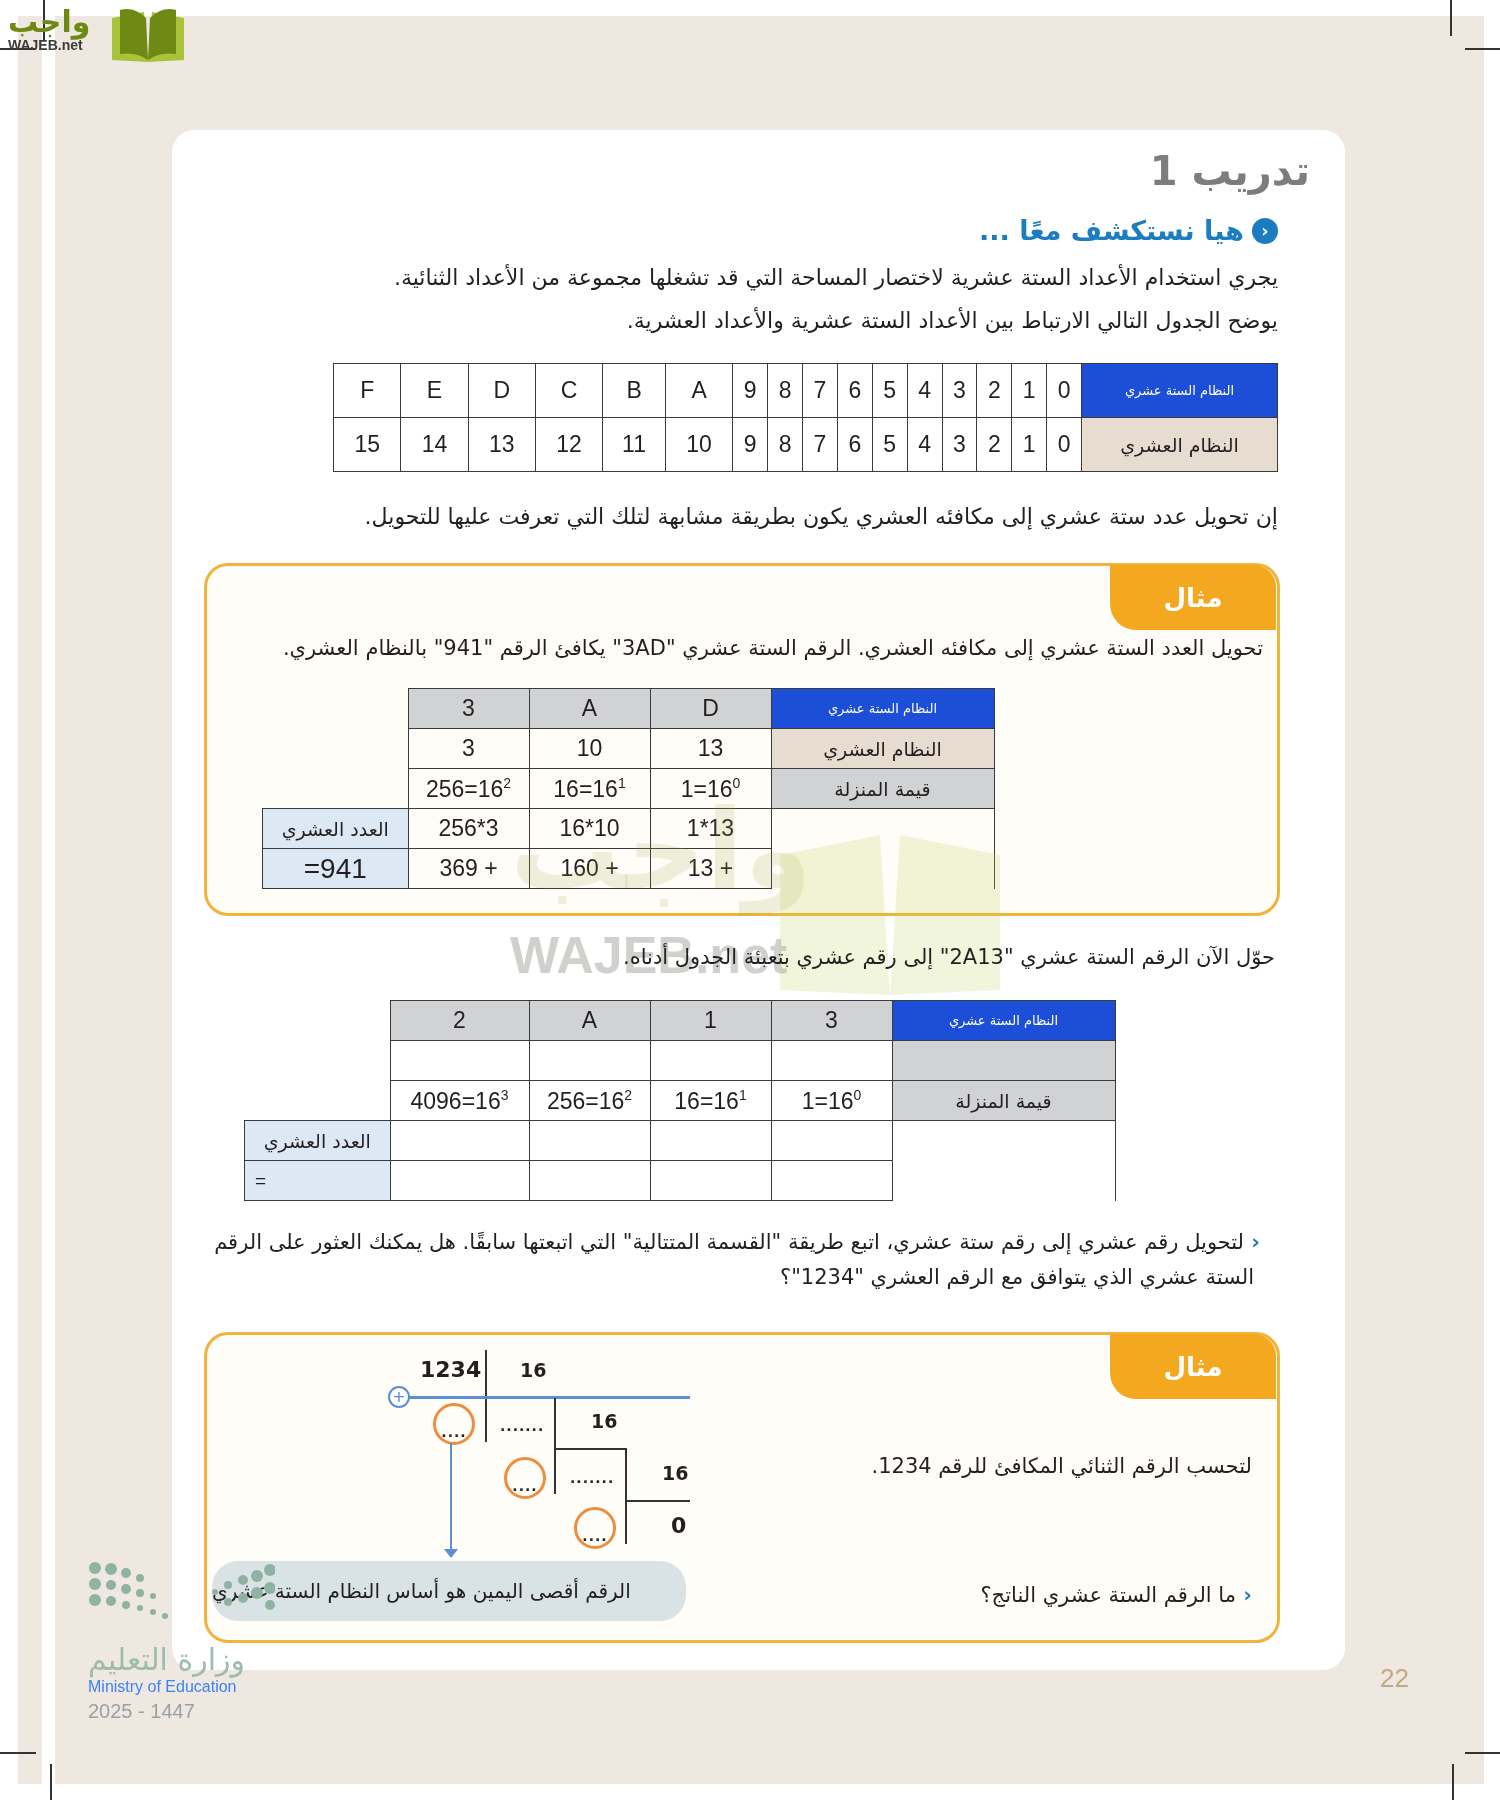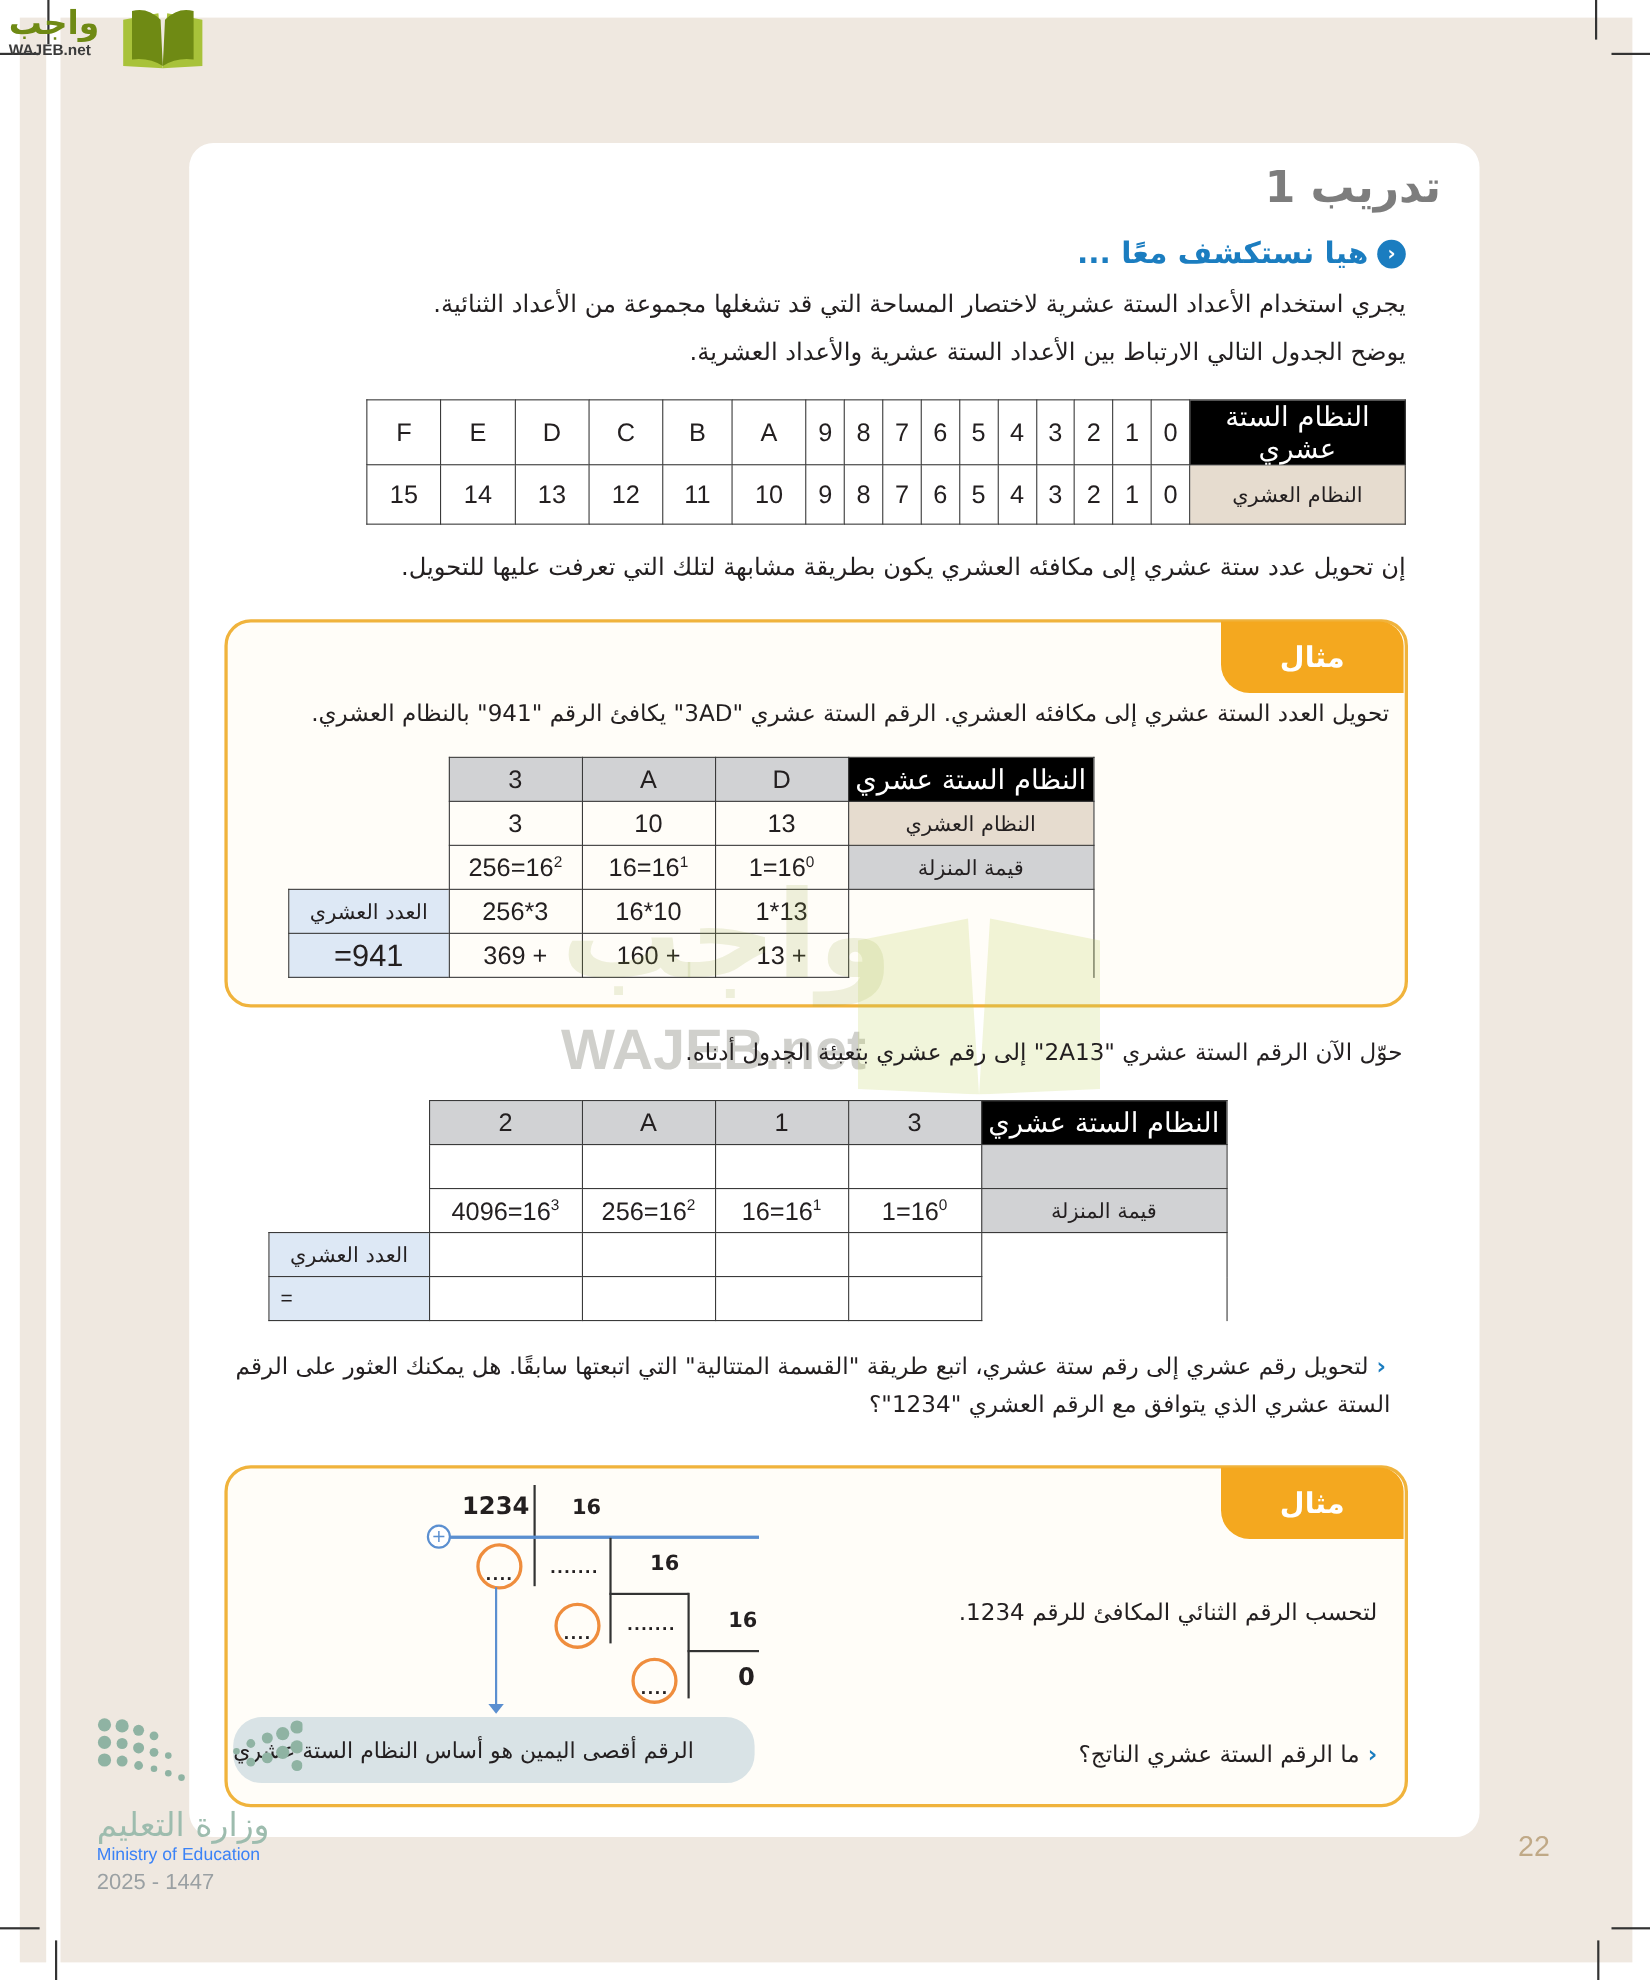--- a/index.html
+++ b/index.html
@@ -24,21 +24,21 @@
 
   
   .title { right:190px; top:148px; font-size:40px; font-weight:bold; color:#7d7d7d; }
   .subtitle { right:222px; top:215px; font-size:27px; font-weight:bold; color:#1b7dc0; display:flex; align-items:center; gap:8px; direction:rtl; }
   .chev-circle { width:26px; height:26px; border-radius:50%; background:#1b7dc0; color:#fff; display:flex; align-items:center; justify-content:center; font-size:18px; font-weight:bold; }
   .para { font-size:22px; color:#231f20; white-space:nowrap; }
 
   
   table { border-collapse:collapse; position:absolute; font-family:"Liberation Sans", sans-serif; }
   td { border:1.5px solid #3a3a3a; text-align:center; font-size:23px; padding:0; }
-  .hdr-dark { background:#000000; color:#fff; font-family:"DejaVu Sans", sans-serif; font-size:25px; }
+  .hdr-dark { background:#1d4ed8; color:#fff; font-family:"DejaVu Sans", sans-serif; font-size:13px; }
   .hdr-beige { background:#e6dccf; font-family:"DejaVu Sans", sans-serif; font-size:19px; }
   .hdr-gray { background:#d1d2d4; font-family:"DejaVu Sans", sans-serif; font-size:19px; }
   .hdr-blue { background:#dde8f5; font-family:"DejaVu Sans", sans-serif; font-size:19px; }
   .cell-gray { background:#d1d2d4; }
   .noborder { border:none; background:transparent; }
 
   
   .example-box {
     position:absolute; border:3px solid #f0b33c; border-radius:24px; background:#fffdf8;
   }
@@ -235,21 +235,21 @@
     <td></td>
     <td></td>
     <td class="hdr-blue" style="text-align:left;padding-left:10px;font-family:'Liberation Sans',sans-serif">=</td>
   </tr>
 </tbody>
   </table>
 
 <div class="abs rtl para" style="right:240px;top:1230px;font-size:21px;">
   <span class="bullet">‹ </span><span>لتحويل رقم عشري إلى رقم ستة عشري، اتبع طريقة "القسمة المتتالية" التي اتبعتها سابقًا. هل يمكنك العثور على الرقم</span>
 </div>
-<div class="abs rtl para" style="right:236px;top:1265px;font-size:21px;">الستة عشري الذي يتوافق مع الرقم العشري "1234"؟</div>
+<div class="abs rtl para" style="right:246px;top:1265px;font-size:21px;">الستة عشري الذي يتوافق مع الرقم العشري "1234"؟</div>
 
 <div class="example-box" style="left:204px;top:1332px;width:1070px;height:305px;"></div>
 <div class="example-tab" style="left:1110px;top:1334px;width:166px;height:65px;">مثال</div>
 <div class="abs rtl para" style="right:248px;top:1438px;font-size:21px;margin-top:16px;">لتحسب الرقم الثنائي المكافئ للرقم 1234.</div>
 <div class="abs rtl para" style="right:248px;top:1583px;font-size:21px;">
   <span class="bullet">‹ </span><span>ما الرقم الستة عشري الناتج؟</span>
 </div>
 
 <div class="abs" style="left:378px;top:1345px;width:330px;height:215px;">
   <div class="abs div-num" style="left:42px;top:12px;">1234</div>

